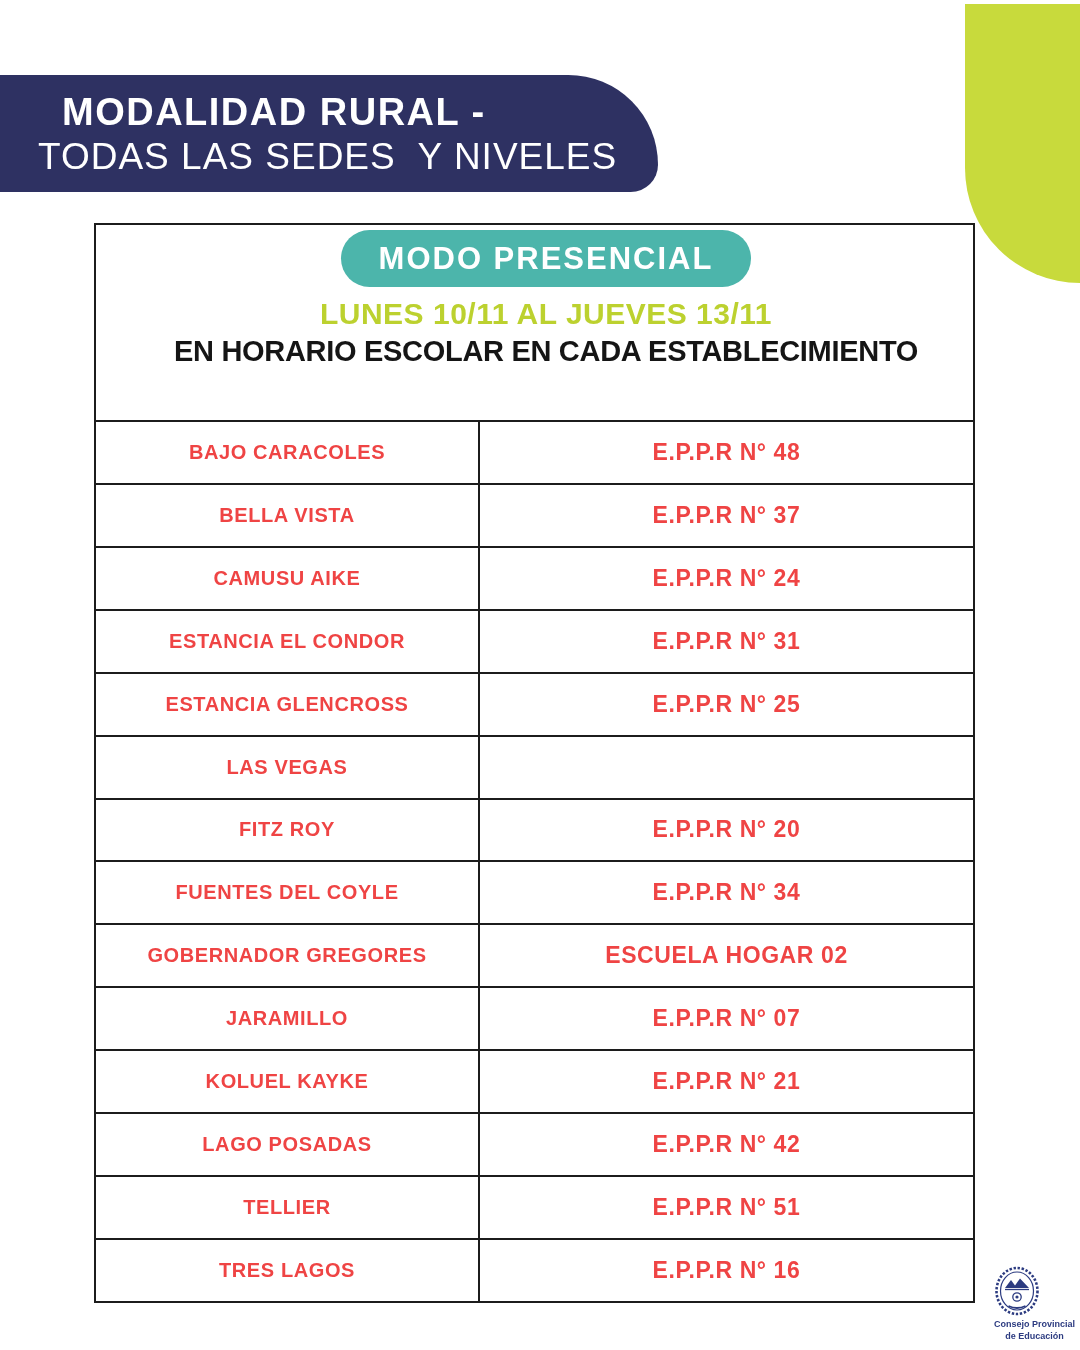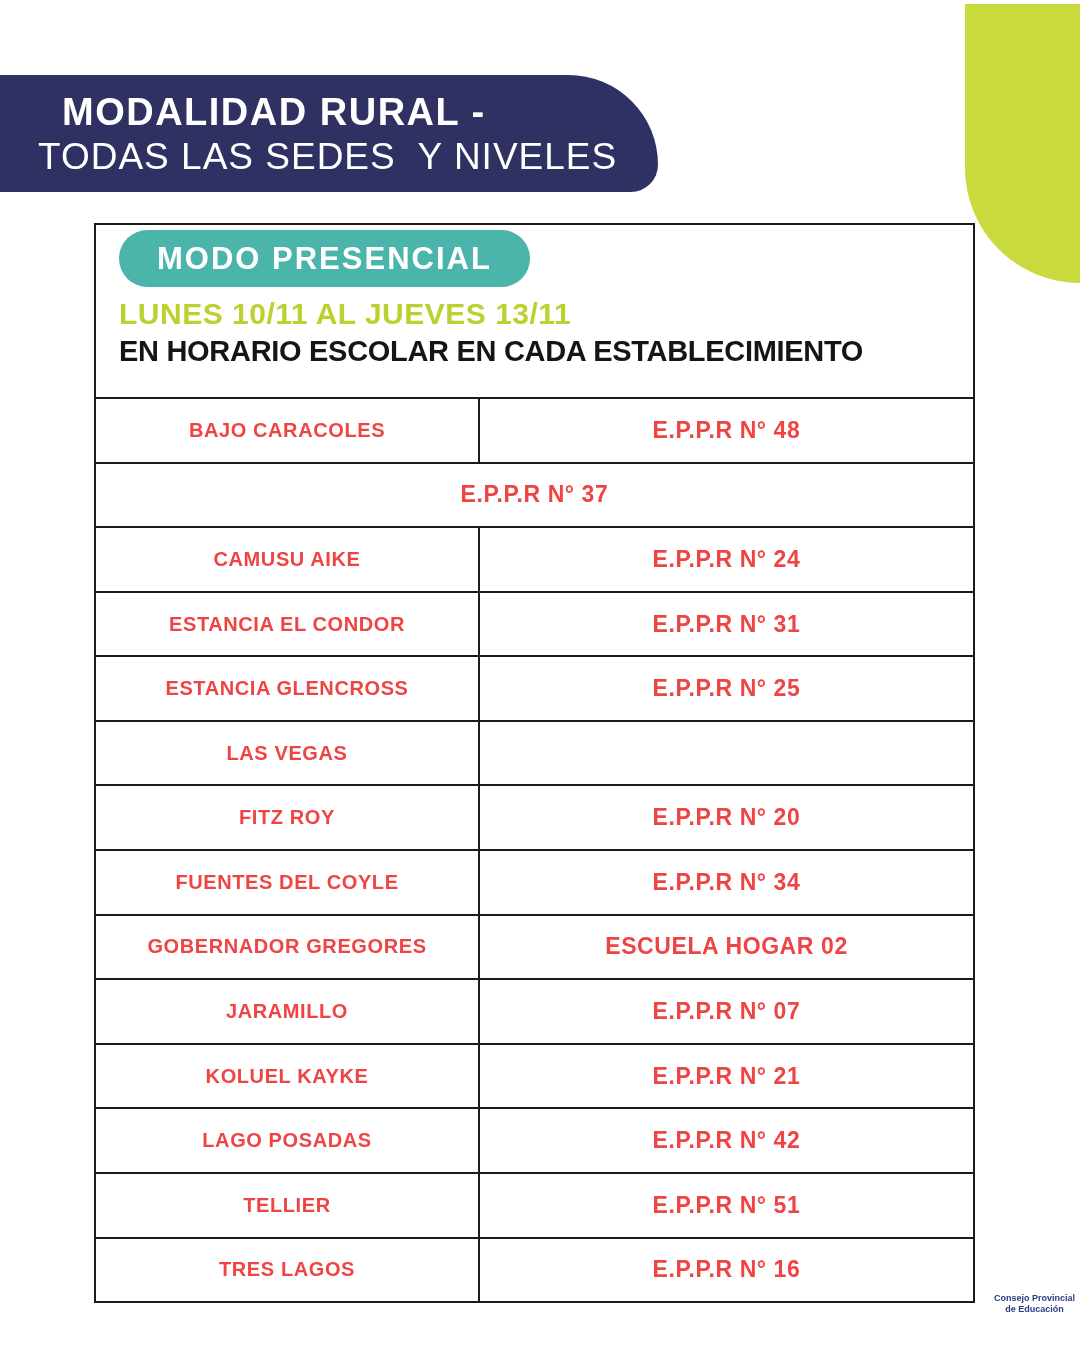--- a/index.html
+++ b/index.html
@@ -26,22 +26,22 @@
   .banner-line1{font-size:38px;font-weight:bold;letter-spacing:1.5px;line-height:1;margin-left:24px;}
   .banner-line2{font-size:37px;font-weight:normal;letter-spacing:1px;line-height:1;white-space:pre;}
 
   
   .sched-table{
     position:absolute;left:94px;top:223px;width:881px;height:1080px;
     border:2px solid #1c1c1c;box-sizing:border-box;background:#ffffff;
     display:flex;flex-direction:column;
   }
   .table-header{
-    height:172px;box-sizing:border-box;flex:0 0 auto;
-    display:flex;flex-direction:column;align-items:flex-start;padding-top:5px;padding-left:23px;
+    height:195px;box-sizing:border-box;flex:0 0 auto;
+    display:flex;flex-direction:column;align-items:center;padding-top:5px;padding-left:23px;
   }
   .mode-pill{
     background:#4cb5ab;color:#ffffff;border-radius:32px;
     font-size:31px;font-weight:bold;letter-spacing:2px;
     padding:13px 38px;line-height:1;
   }
   .date-range{
     margin-top:12px;color:#bcd12f;font-size:30px;font-weight:bold;
     letter-spacing:.5px;line-height:1;
   }
@@ -52,21 +52,21 @@
   .row{flex:1 1 0;display:flex;border-top:2px solid #1c1c1c;}
   .cell{display:flex;align-items:center;justify-content:center;box-sizing:border-box;
         color:#ef4444;text-align:center;}
   .cell.sede{width:384px;border-right:2px solid #1c1c1c;
         font-size:20px;font-weight:bold;letter-spacing:.6px;}
   .cell.estab{flex:1;font-size:23px;font-weight:bold;letter-spacing:.6px;}
 
   
   .council-logo{
     position:absolute;left:994px;top:1266px;width:76px;
-    display:flex;flex-direction:row;align-items:flex-end;
+    display:flex;flex-direction:column;align-items:flex-start;
   }
   .logo-caption{
     margin-top:3px;font-size:9px;font-weight:bold;color:#2c3b80;
     line-height:1.3;text-align:center;white-space:nowrap;
   }
 </style>
 </head>
 <body>
 
 <div class="canvas">
@@ -83,20 +83,21 @@
       <div class="mode-pill">MODO PRESENCIAL</div>
       <div class="date-range">LUNES 10/11 AL JUEVES 13/11</div>
       <div class="subtitle">EN HORARIO ESCOLAR EN CADA ESTABLECIMIENTO</div>
     </div>
 
   <div class="row">
         <div class="cell sede">BAJO CARACOLES</div>
         <div class="cell estab">E.P.P.R N° 48</div>
       </div>
       <div class="row">
+        <div class="cell sede">BELLA VISTA</div>
         <div class="cell estab">E.P.P.R N° 37</div>
       </div>
       <div class="row">
         <div class="cell sede">CAMUSU AIKE</div>
         <div class="cell estab">E.P.P.R N° 24</div>
       </div>
       <div class="row">
         <div class="cell sede">ESTANCIA EL CONDOR</div>
         <div class="cell estab">E.P.P.R N° 31</div>
       </div>

